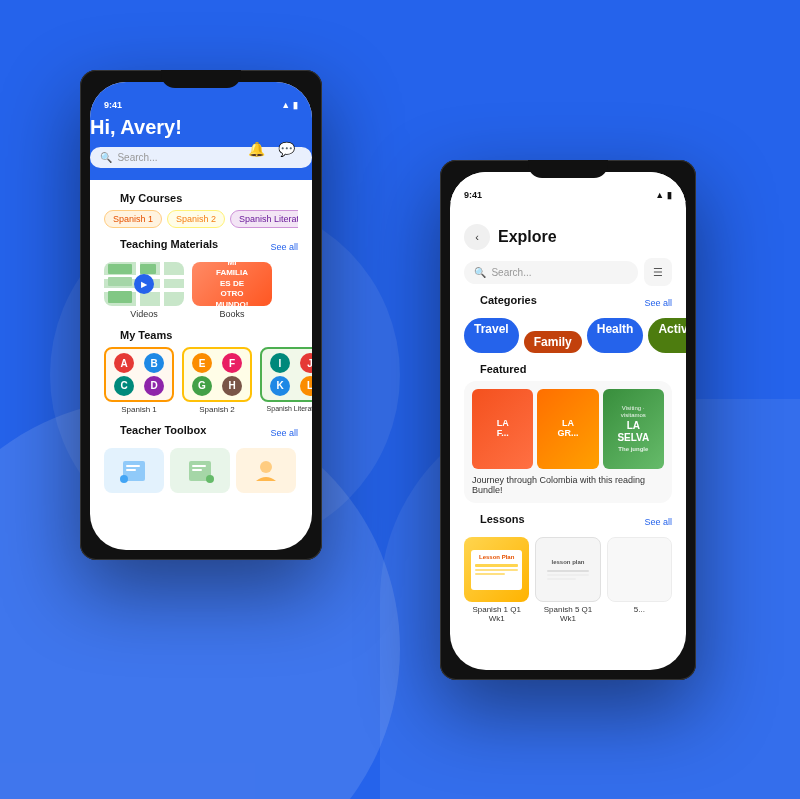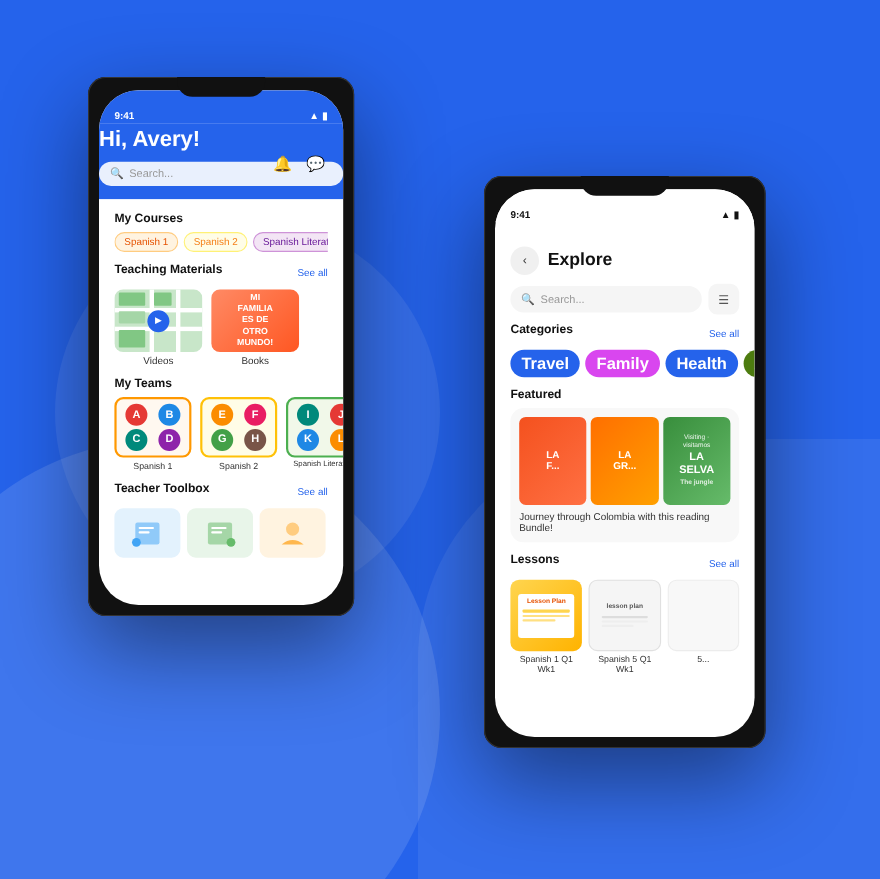--- a/index.html
+++ b/index.html
@@ -160,20 +160,21 @@
     .p1-body {
       padding: 8px 14px;
       overflow: hidden;
     }
 
     .section-title {
       font-size: 11px;
       font-weight: 700;
       color: #111;
       margin-bottom: 6px;
+      margin-left: 16px;
     }
     .section-header {
       display: flex;
       justify-content: space-between;
       align-items: center;
       margin-bottom: 6px;
     }
     .see-all {
       font-size: 9px;
       color: #2563eb;
@@ -204,21 +205,21 @@
       display: flex;
       gap: 8px;
       margin-bottom: 10px;
     }
     .material-card {
       width: 80px;
       text-align: center;
     }
     .material-thumb {
       width: 80px;
-      height: 57px;
+      height: 44px;
       border-radius: 8px;
       overflow: hidden;
       margin-bottom: 3px;
       position: relative;
     }
     .material-label {
       font-size: 9px;
       color: #333;
       font-weight: 500;
     }
@@ -358,26 +359,26 @@
     }
     .categories-chips {
       display: flex;
       gap: 5px;
       flex-wrap: nowrap;
       margin-bottom: 10px;
     }
     .cat-chip {
       padding: 4px 10px;
       border-radius: 20px;
-      font-size: 15px;
+      font-size: 12px;
       font-weight: 600;
       color: #fff;
     }
     .cat-travel { background: #2563eb; }
-    .cat-family { background: #d946ef; }
+    .cat-family { background: #c2410c; margin-top: 13px; }
     .cat-health { background: #2563eb; }
     .cat-activities { background: #4d7c0f; }
 
     
     .featured-card {
       background: #f8f8f8;
       border-radius: 12px;
       padding: 8px;
       margin-bottom: 10px;
       display: flex;

